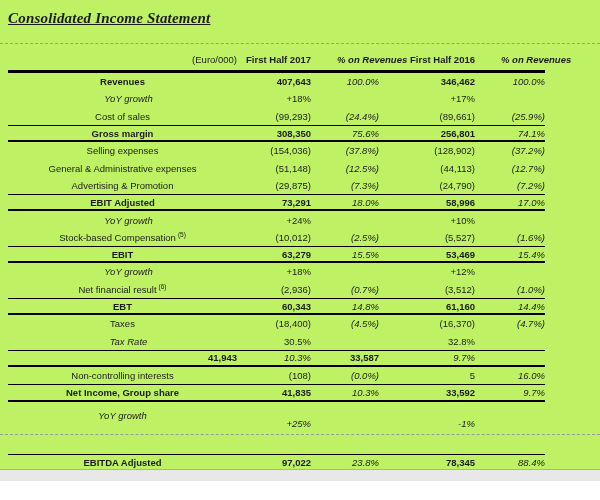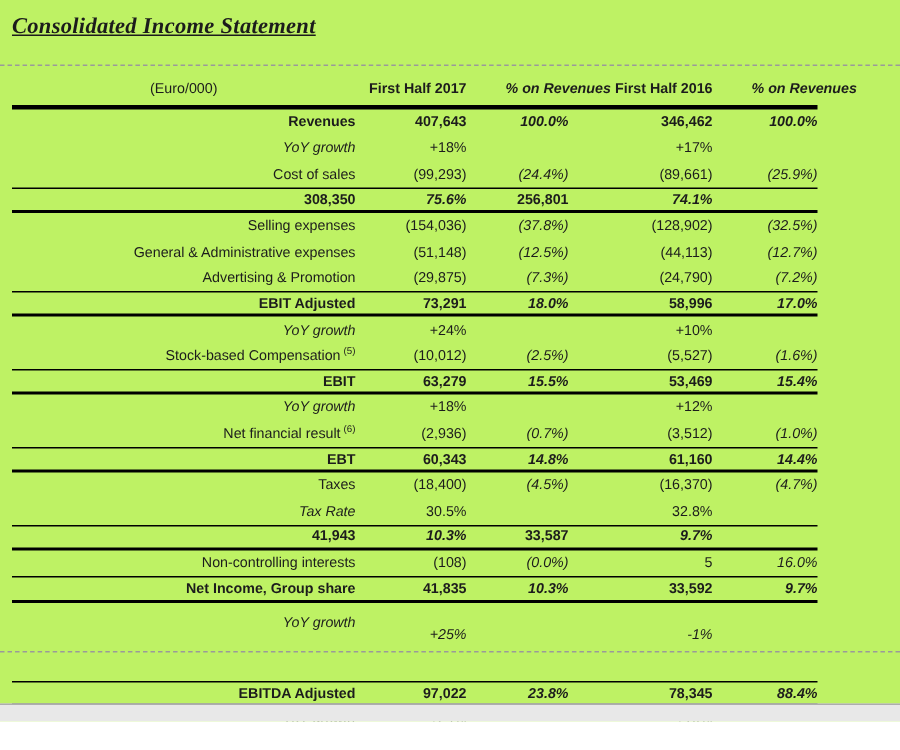--- a/index.html
+++ b/index.html
@@ -30,30 +30,30 @@
     align-items:center;
   }
   .thead {
     height:18px;
     padding-bottom:2px;
     border-bottom:3px solid #000;
     font-size:9.5px;
   }
   .thead .hcell { font-weight:bold; text-align:right; white-space:nowrap; }
   .thead .hcell.pcthead { font-style:italic;margin-left:26px; }
-  .thead .unit { font-weight:normal; text-align:center; }
+  .thead .unit { font-weight:normal; text-align:right; }
 
   .row { height:17.3px; font-size:9.5px; box-sizing:border-box; }
   .cell { white-space:nowrap; }
-  .label { text-align:right; }
+  .label { text-align:center; }
   .num { text-align:right; }
   .pct { text-align:right; font-style:italic; }
 
   .bold .label, .bold .num { font-weight:bold; }
-  .bold .pct { font-weight:bold; }
+  .bold .pct { font-weight:normal; }
 
   .framed { border-top:1.5px solid #000; border-bottom:2px solid #000; }
 
   .yoy .label { font-style:italic; padding-left:12px; }
   .yoy .num { }
   .yoy-flat .label { font-style:italic; }
   .yoy-flat .num { font-style:italic;margin-top:16px; }
 
   .ebitda { margin-top:35px; border-top:1.5px solid #000; border-bottom:2px solid #000; }
 
@@ -101,32 +101,33 @@
 
     <div class="grid row">
       <div class="cell label">Cost of sales</div>
       <div class="cell num">(99,293)</div>
       <div class="cell pct">(24.4%)</div>
       <div class="cell num">(89,661)</div>
       <div class="cell pct">(25.9%)</div>
     </div>
 
     <div class="grid row bold framed">
+      <div class="cell label">Gross margin</div>
       <div class="cell num">308,350</div>
       <div class="cell pct">75.6%</div>
       <div class="cell num">256,801</div>
       <div class="cell pct">74.1%</div>
     </div>
 
     <div class="grid row">
       <div class="cell label">Selling expenses</div>
       <div class="cell num">(154,036)</div>
       <div class="cell pct">(37.8%)</div>
       <div class="cell num">(128,902)</div>
-      <div class="cell pct">(32.5%)</div>
+      <div class="cell pct">(37.2%)</div>
     </div>
 
     <div class="grid row">
       <div class="cell label">General &amp; Administrative expenses</div>
       <div class="cell num">(51,148)</div>
       <div class="cell pct">(12.5%)</div>
       <div class="cell num">(44,113)</div>
       <div class="cell pct">(12.7%)</div>
     </div>
 

